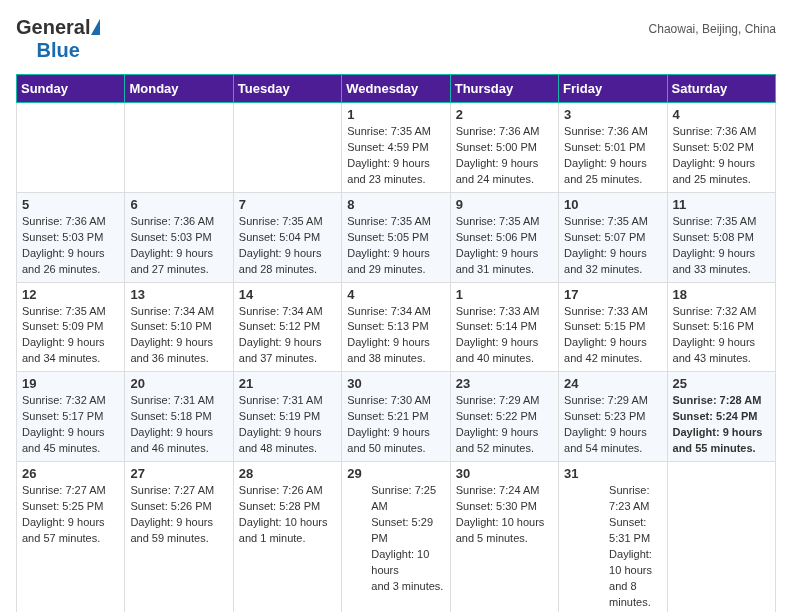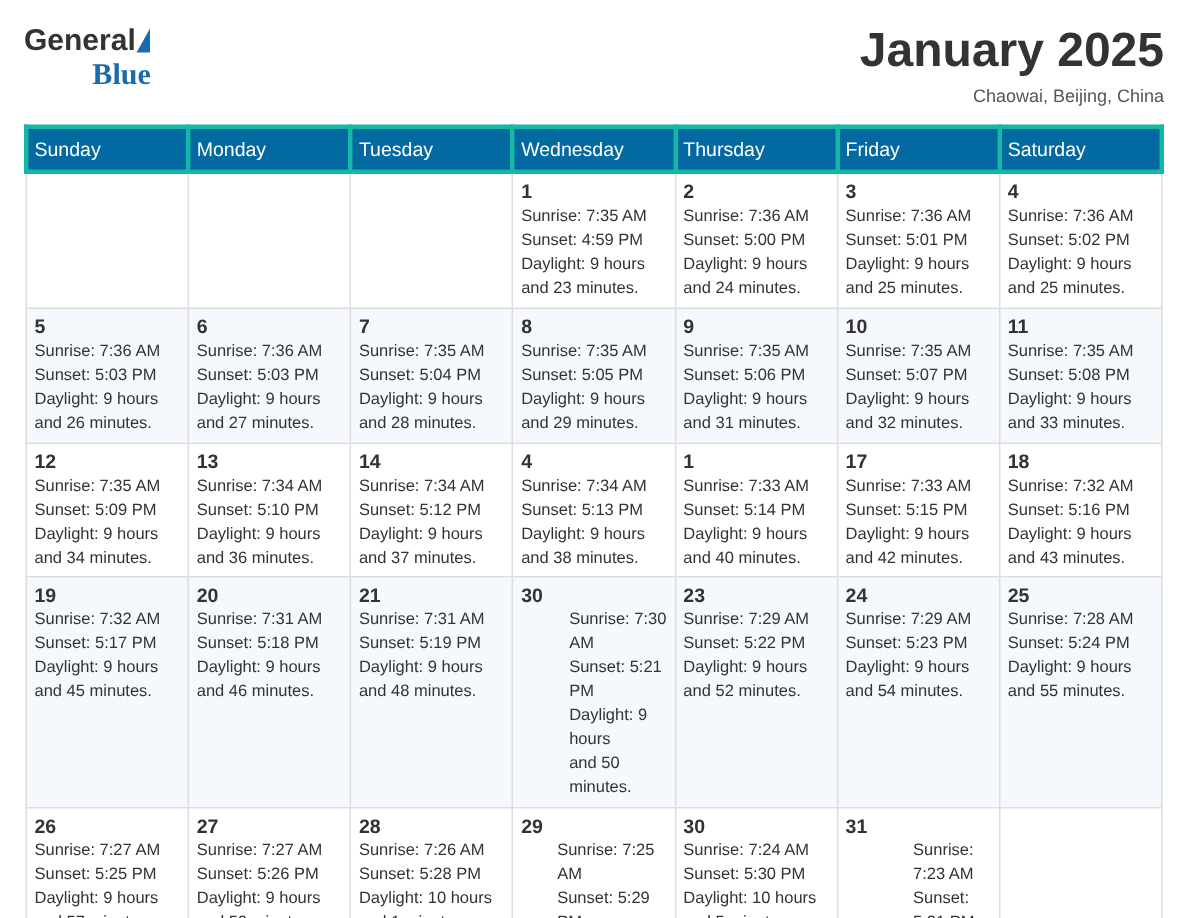--- a/index.html
+++ b/index.html
@@ -12,21 +12,21 @@
     }
     .header {
       display: flex;
       justify-content: space-between;
       align-items: flex-start;
       margin-bottom: 12px;
     }
     .logo {
       display: flex;
       flex-direction: column;
-      align-items: flex-end;
+      align-items: center;
     }
     .title-block {
       text-align: right;
     }
     .month-title {
       font-size: 32px;
       font-weight: bold;
       color: #333;
       line-height: 1.1;
     }
@@ -34,27 +34,27 @@
       font-size: 12px;
       color: #555;
       margin-top: 6px;
     }
     .calendar {
       width: 100%;
       border-collapse: collapse;
       border: 1px solid #ccc;
     }
     .calendar th {
-      background-color: #0369a1;
+      background-color: #4c1d95;
       color: #fff;
       font-size: 13px;
-      font-weight: normal;
+      font-weight: bold;
       padding: 6px 4px;
       text-align: left;
-      border: 3px solid #14b8a6;
+      border: 1px solid #14b8a6;
     }
     .calendar td {
       vertical-align: top;
       padding: 4px 5px;
       border: 1px solid #ddd;
       width: 108px;
       min-height: 80px;
       font-size: 11px;
       color: #333;
       background: #fff;
@@ -75,21 +75,21 @@
     }
     .empty-cell {
       background: #fff !important;
     }
     
     .logo-row {
       display: flex;
       align-items: center;
     }
     .logo-text-general { color: #333; font-size: 20px; font-weight: bold; }
-    .logo-text-blue { color: #1a6aad; font-size: 20px; font-weight: bold; font-family: Liberation Serif, serif; }
+    .logo-text-blue { color: #1a6aad; font-size: 20px; font-weight: bold; }
     .logo-triangle {
       width: 0;
       height: 0;
       border-left: 9px solid transparent;
       border-right: 0px solid transparent;
       border-bottom: 16px solid #1a6aad;
       display: inline-block;
       margin-left: 1px;
       margin-bottom: 2px;
     }
@@ -101,21 +101,20 @@
   <div class="logo">
     <div class="logo-row">
       <span class="logo-text-general">General</span>
       <span class="logo-triangle"></span>
     </div>
     <div class="logo-row">
       <span class="logo-text-blue">Blue</span>
     </div>
   </div>
   <div class="title-block">
-    <div class="month-title">January 2025</div>
     <div class="location-title">Chaowai, Beijing, China</div>
   </div>
 </div>
 
 <table class="calendar">
   <thead>
     <tr>
     <th>Sunday</th>
         <th>Monday</th>
         <th>Tuesday</th>
@@ -278,42 +277,42 @@
         </td>
         <td>
           <span class="day-num">21</span>
           <div class="day-detail" style="white-space: pre-line;">Sunrise: 7:31 AM
 Sunset: 5:19 PM
 Daylight: 9 hours
 and 48 minutes.</div>
         </td>
         <td>
           <span class="day-num">30</span>
-          <div class="day-detail" style="white-space: pre-line; margin-left: 32px;">Sunrise: 7:30 AM
+          <div class="day-detail" style="white-space: pre-line;">Sunrise: 7:30 AM
 Sunset: 5:21 PM
 Daylight: 9 hours
 and 50 minutes.</div>
         </td>
         <td>
           <span class="day-num">23</span>
           <div class="day-detail" style="white-space: pre-line;">Sunrise: 7:29 AM
 Sunset: 5:22 PM
 Daylight: 9 hours
 and 52 minutes.</div>
         </td>
         <td>
           <span class="day-num">24</span>
           <div class="day-detail" style="white-space: pre-line;">Sunrise: 7:29 AM
 Sunset: 5:23 PM
 Daylight: 9 hours
 and 54 minutes.</div>
         </td>
         <td>
           <span class="day-num">25</span>
-          <div class="day-detail" style="white-space: pre-line;">Sunrise: 7:28 AM
+          <div class="day-detail" style="white-space: pre-line; font-weight: bold;">Sunrise: 7:28 AM
 Sunset: 5:24 PM
 Daylight: 9 hours
 and 55 minutes.</div>
         </td>
       </tr>
       <tr>
         <td>
           <span class="day-num">26</span>
           <div class="day-detail" style="white-space: pre-line;">Sunrise: 7:27 AM
 Sunset: 5:25 PM

